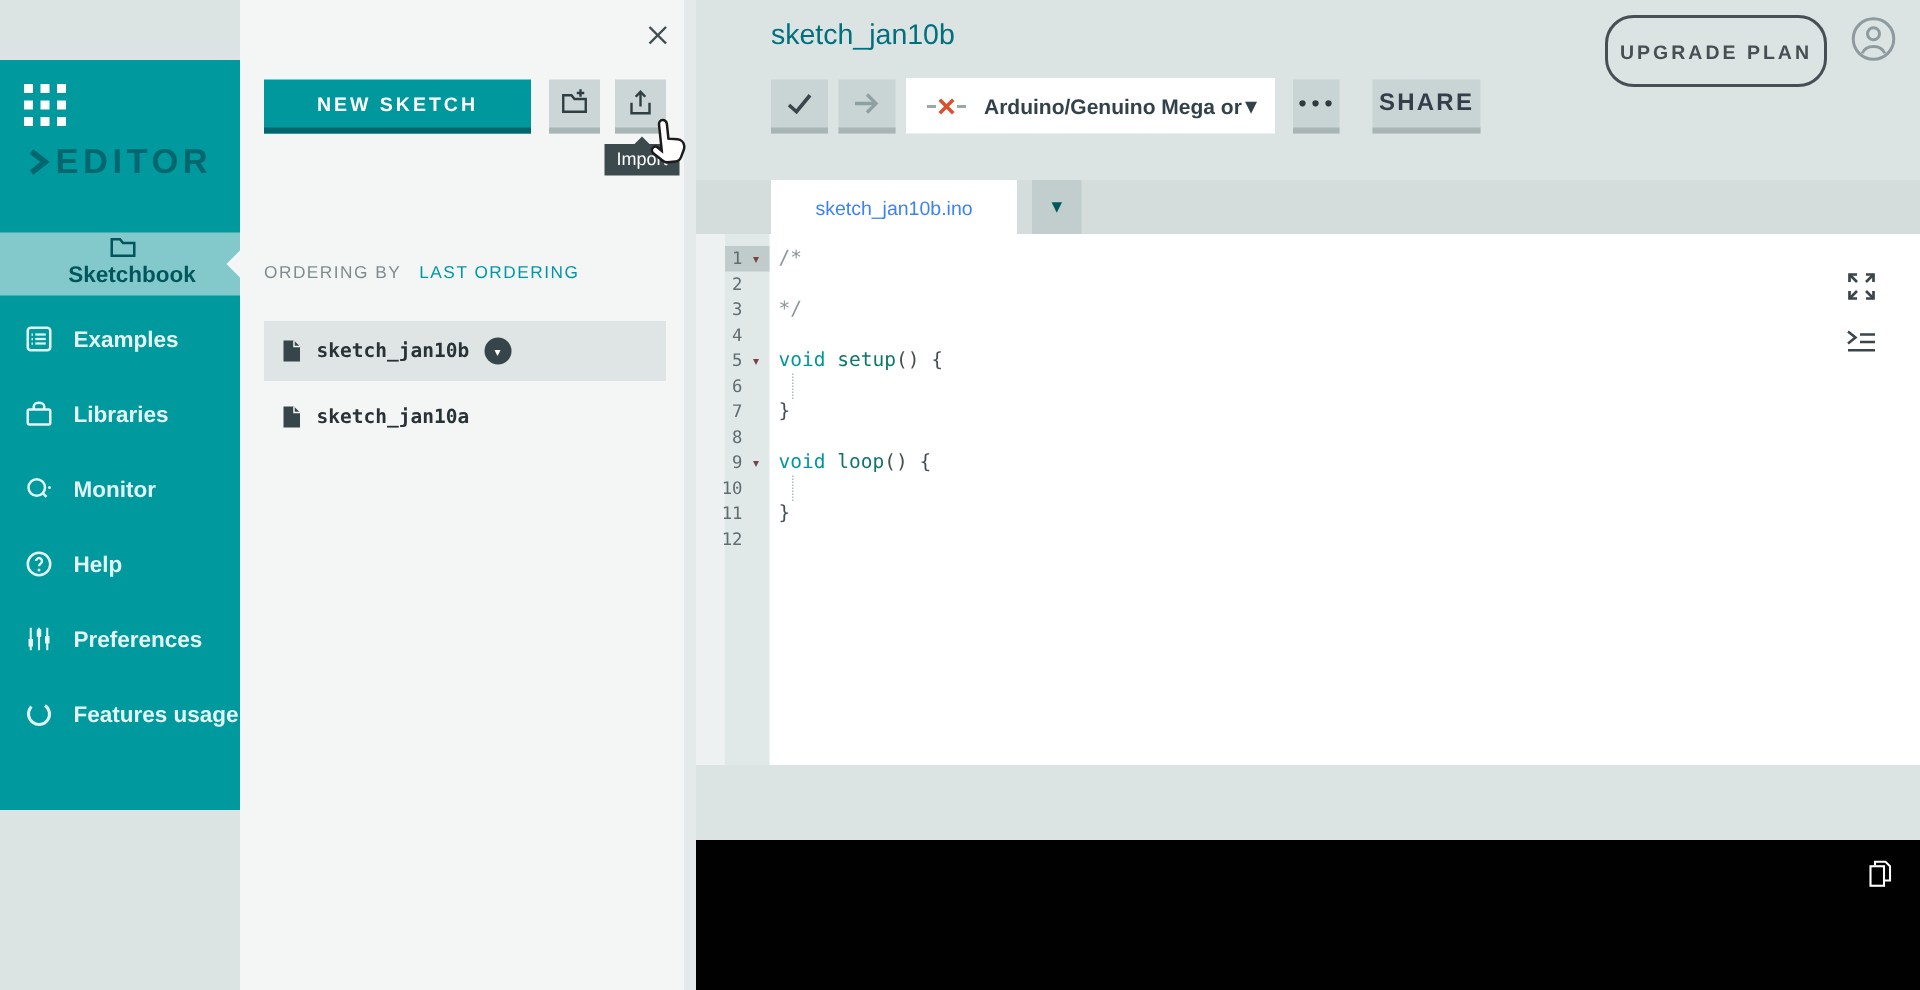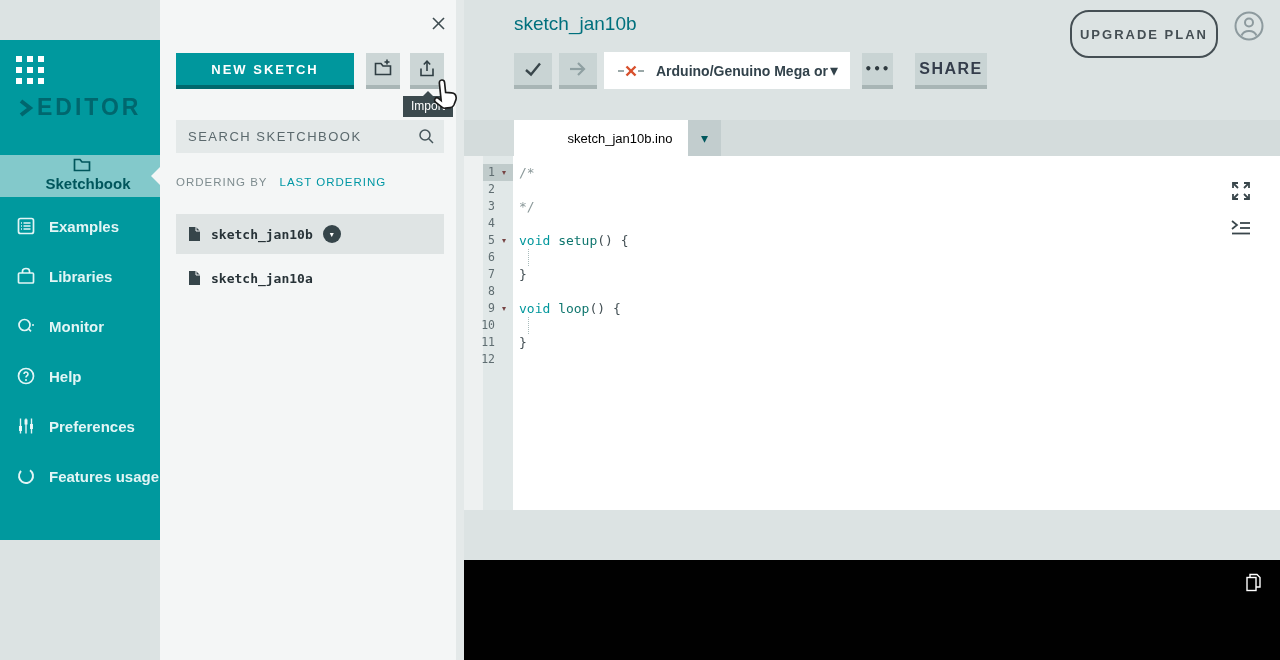--- a/index.html
+++ b/index.html
@@ -77,21 +77,21 @@
   .btn-share{left:451px;width:72px;font-size:16px;font-weight:bold;letter-spacing:1.5px;color:#343d4b;
              font-family:"Liberation Sans",sans-serif;}
   .upgrade{position:absolute;left:606px;top:10px;width:148px;height:48px;border:2px solid #454f54;
            border-radius:19px;background:transparent;display:flex;align-items:center;justify-content:center;
            font-size:13px;font-weight:bold;letter-spacing:2px;color:#454f54;box-sizing:border-box;cursor:pointer;
            font-family:"Liberation Sans",sans-serif;}
   .avatar{position:absolute;left:770px;top:11px;width:30px;height:30px;cursor:pointer;}
 
   .tabbar{position:absolute;left:0;top:120px;width:816px;height:36px;background:#d4dcdc;}
   .tab{position:absolute;left:50px;top:0;width:164px;height:36px;background:#fff;display:flex;
-       align-items:center;justify-content:center;font-size:13px;color:#000000;cursor:pointer;padding-left:24px;}
+       align-items:center;justify-content:center;font-size:13px;color:#3b82f6;cursor:pointer;}
   .tab-caret{position:absolute;left:224px;top:0;width:33px;height:36px;background:#c2cdce;display:flex;
        align-items:center;justify-content:center;color:#00585e;font-size:14px;cursor:pointer;
        font-family:"DejaVu Sans",sans-serif;}
 
   .editor{position:absolute;left:0;top:156px;width:816px;height:354px;background:#fff;}
   .editor::before{content:"";position:absolute;left:0;top:0;width:19px;height:100%;background:#eef1f1;}
   .editor::after{content:"";position:absolute;left:19px;top:0;width:30px;height:100%;background:#e1e8e8;}
   .lines{position:absolute;left:0;top:8px;width:100%;z-index:2;}
   .code-row{display:flex;height:17px;font-family:"DejaVu Sans Mono",monospace;font-size:13px;line-height:17px;}
   .ln{width:49px;flex:none;display:flex;}
@@ -229,27 +229,20 @@
         <polyline points="6.8,5.5 10,2.2 13.2,5.5" fill="none" stroke="#2f3e43" stroke-width="1.6"></polyline>
       </svg>
     </button>
 
     <div class="tooltip">Import</div>
 
     <svg class="hand-cursor" viewBox="0 0 24 26">
       <path d="M8.2 3.2c0-1.1.9-2 1.9-2s1.9.9 1.9 2v7.2l4.3.8c1.7.3 2.9 1.8 2.9 3.5 0 .6-.1 1.2-.4 1.8l-1.7 3.4c-.6 1.1-1.7 1.8-2.9 1.8h-3.7c-.9 0-1.7-.4-2.3-1L4 16.6c-.7-.7-.7-1.8 0-2.5.7-.7 1.7-.7 2.4 0l1.8 1.8V3.2z" fill="#ffffff" stroke="#1b1b1b" stroke-width="1.2"></path>
     </svg>
 
-    <div class="search-box">
-      <input type="text" placeholder="SEARCH SKETCHBOOK" style="">
-      <svg width="17" height="17" viewBox="0 0 17 17">
-        <circle cx="7" cy="7" r="5" fill="none" stroke="#45555a" stroke-width="1.5"></circle>
-        <line x1="10.8" y1="10.8" x2="15" y2="15" stroke="#45555a" stroke-width="1.5"></line>
-      </svg>
-    </div>
 
     <div class="ordering">
       <span class="lbl">ORDERING BY</span>
       <span class="val">LAST ORDERING</span>
     </div>
 
     <div class="sketch-row selected row1">
       <svg width="13" height="16" viewBox="0 0 13 16">
         <path d="M1 1 h7 l4 4 v10 h-11 z" fill="#36454a"></path>
         <path d="M8 1 v4 h4" fill="none" stroke="#f4f6f6" stroke-width="1"></path>

